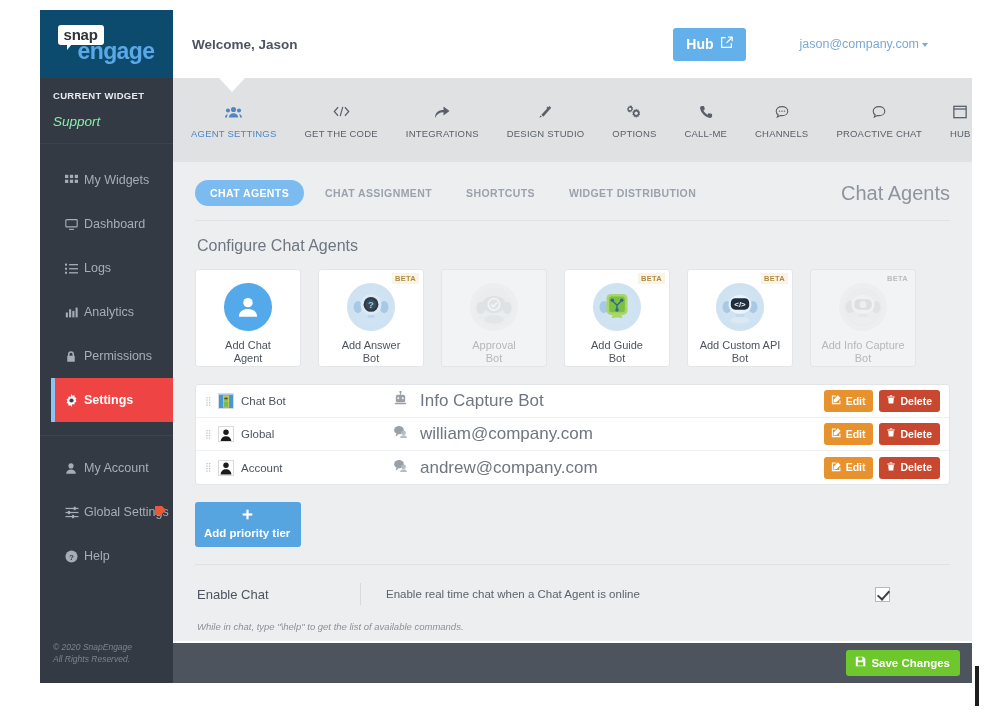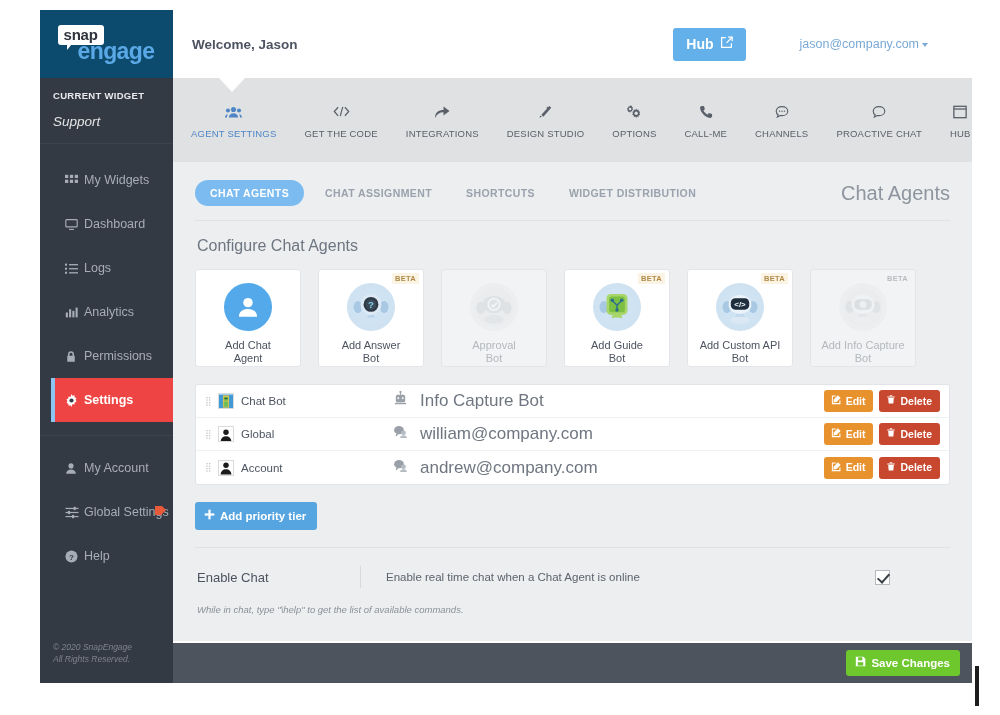--- a/index.html
+++ b/index.html
@@ -71,21 +71,21 @@
     font-size: 9.5px;
     font-weight: bold;
     color: #e8eaed;
     letter-spacing: 0.3px;
     text-transform: uppercase;
   }
   .widget-name {
     margin-top: 13px;
     font-size: 13.5px;
     font-style: italic;
-    color: #e5e5e5;
+    color: #86efac;
   }
   .nav { padding-top: 14px; }
   .nav-item {
     display: flex;
     align-items: center;
     height: 44px;
     padding-left: 14px;
     font-size: 12.5px;
     color: #a7adb7;
     position: relative;
@@ -392,20 +392,21 @@
     display: inline-flex;
     align-items: center;
     gap: 5px;
     background: #57a5e0;
     color: #fff;
     font-size: 11.5px;
     font-weight: bold;
     padding: 7px 11px 8px 9px;
     border-radius: 3px;
     cursor: pointer;
+    flex-direction: column;
   }
   .divider { border-top: 1px solid #dfe1e4; margin-top: 17px; }
 
   .setting-row {
     display: flex;
     align-items: center;
     padding: 18px 0 16px 2px;
   }
   .setting-label {
     font-size: 13px;

